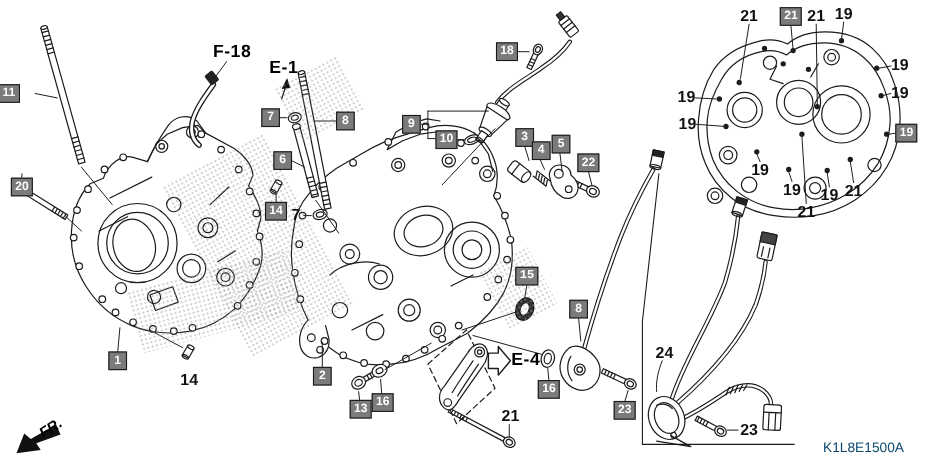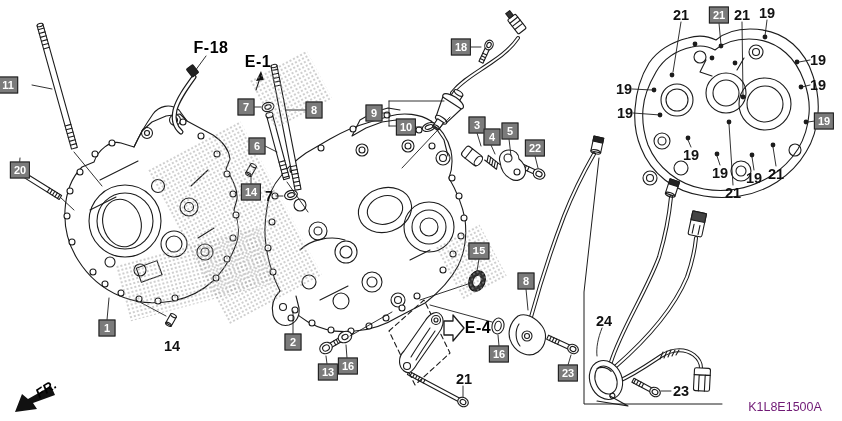--- a/index.html
+++ b/index.html
@@ -27,21 +27,21 @@
   .ref-label{
     position:absolute;transform:translate(-50%,-50%);
     color:#000;font-size:16px;font-weight:bold;letter-spacing:.5px;z-index:5;white-space:nowrap;
   }
   .fr-label{
     position:absolute;left:46px;top:389px;transform:translate(-50%,-50%) rotate(-33deg);
     color:#000;font-size:13.5px;font-weight:bold;font-style:italic;z-index:5;
   }
   .diagram-code{
     position:absolute;left:785px;top:407px;transform:translate(-50%,-50%);
-    color:#701a75;font-size:12.5px;z-index:5;white-space:nowrap;
+    color:#0c4a6e;font-size:12.5px;z-index:5;white-space:nowrap;
   }
 </style>
 </head>
 <body>
 
 <div class="stage">
 
 <svg width="842" height="421" viewBox="0 0 842 421" fill="none" stroke="#1c1c1c" stroke-width="1.1" stroke-linejoin="round" stroke-linecap="round">
 
   <g>

